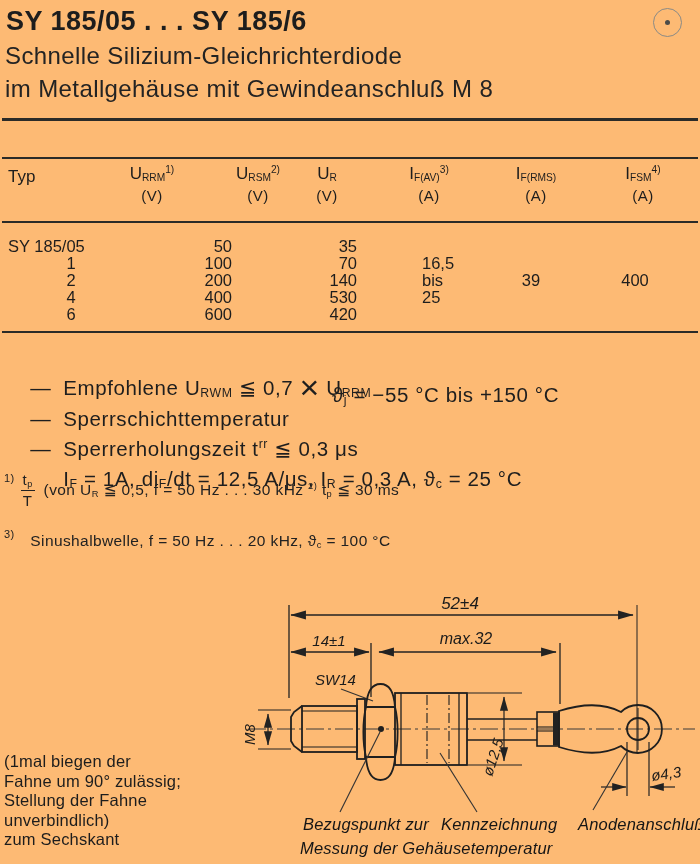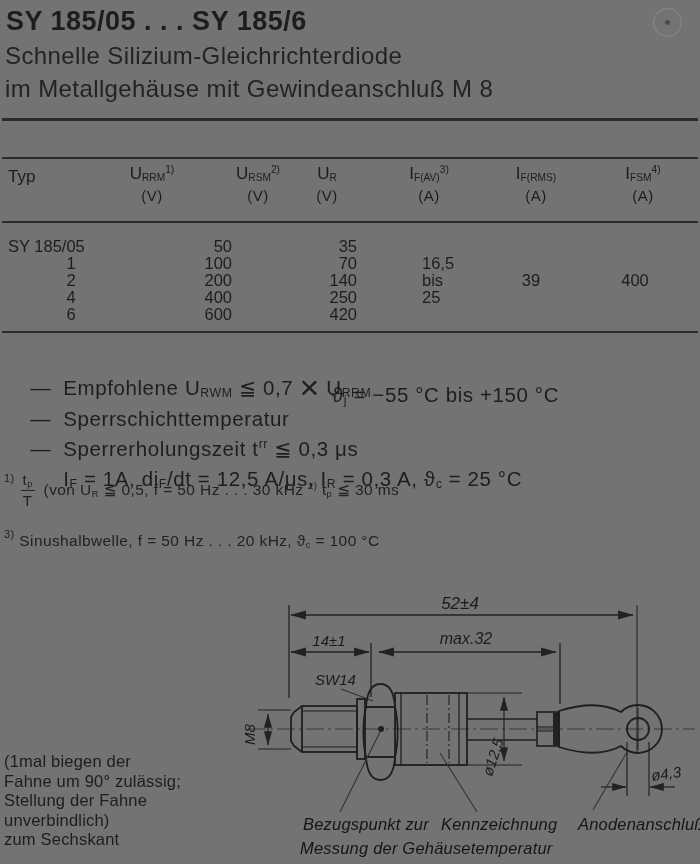--- a/index.html
+++ b/index.html
@@ -1,18 +1,18 @@
 <!DOCTYPE html>
 <html><head>
 <meta charset="utf-8">
 <style>
   html,body{margin:0;padding:0;background:#d9d8d3;}
   .page{
     position:relative;width:700px;height:864px;margin:0 auto;
-    background:#737373;color:#1d1d1d;overflow:hidden;
+    background:#fdba74;color:#1d1d1d;overflow:hidden;
     font-family:"Liberation Sans","DejaVu Sans",sans-serif;
   }
   .abs{position:absolute;}
   
   .title{left:6px;top:6px;font-size:27px;font-weight:700;letter-spacing:0.5px;}
   .subtitle{left:5px;font-size:24px;font-weight:400;letter-spacing:0.4px;color:#232323;}
   .corner-icon{left:653px;top:8px;width:27px;height:27px;border:1.6px solid #8a8a86;border-radius:50%;}
   .corner-icon .dot{position:absolute;left:11px;top:11px;width:5px;height:5px;background:#4c4c48;border-radius:50%;}
   .rule{left:2px;width:696px;background:#2b2b28;}
   
@@ -109,21 +109,21 @@
     <span class="cell c-typn">2</span>
     <span class="cell c-urrm">200</span>
     <span class="cell c-ur">140</span>
     <span class="cell c-ifav">bis</span>
     <span class="cell c-ifrms">39</span>
     <span class="cell c-ifsm">400</span>
   </div>
   <div class="trow" style="top:288px">
     <span class="cell c-typn">4</span>
     <span class="cell c-urrm">400</span>
-    <span class="cell c-ur">250</span>
+    <span class="cell c-ur">530</span>
     <span class="cell c-ifav">25</span>
   </div>
   <div class="trow" style="top:305px">
     <span class="cell c-typn">6</span>
     <span class="cell c-urrm">600</span>
     <span class="cell c-ur">420</span>
   </div>
 
   <div class="note" style="top:352px">
     <span class="dash">—</span><span><span>Empfohlene U</span><span class="seg-sub">RWM</span><span> ≦ 0,7 </span><span class="seg-big">×</span><span> U</span><span class="seg-sub">RRM</span></span>
@@ -144,21 +144,21 @@
       <span class="fnm">1)</span>
       <span class="frac">
         <span class="top"><span>t</span><span class="seg-sub">p</span></span>
         <span class="bot">T</span>
       </span>
       <span><span>(von U</span><span class="seg-sub">R</span><span> ≦ 0,5, f = 50 Hz . . . 30 kHz </span><span class="seg-sup">2)</span><span> t</span><span class="seg-sub">p</span><span> ≦ 30 ms</span></span>
     </div>
   </div>
   <div class="fn" style="top:528px">
     <span class="fnm">3)</span>
-    <span style=""><span>Sinushalbwelle, f = 50 Hz . . . 20 kHz, ϑ</span><span class="seg-sub">c</span><span> = 100 °C</span></span>
+    <span style="margin-left:11px"><span>Sinushalbwelle, f = 50 Hz . . . 20 kHz, ϑ</span><span class="seg-sub">c</span><span> = 100 °C</span></span>
   </div>
 
   <svg class="abs" style="left:230px;top:588px" width="470" height="232" viewBox="230 588 470 232">
     <defs>
       <marker id="arrow" viewBox="0 0 12 8" refX="11.5" refY="4" markerWidth="12" markerHeight="8" orient="auto-start-reverse">
         <path d="M12,4 L0,0.6 L0,7.4 Z" fill="#222"></path>
       </marker>
     </defs>
 
     <line x1="248" y1="729" x2="695" y2="729" stroke="#3a3a3a" stroke-width="1" stroke-dasharray="18 4 3 4"></line>

